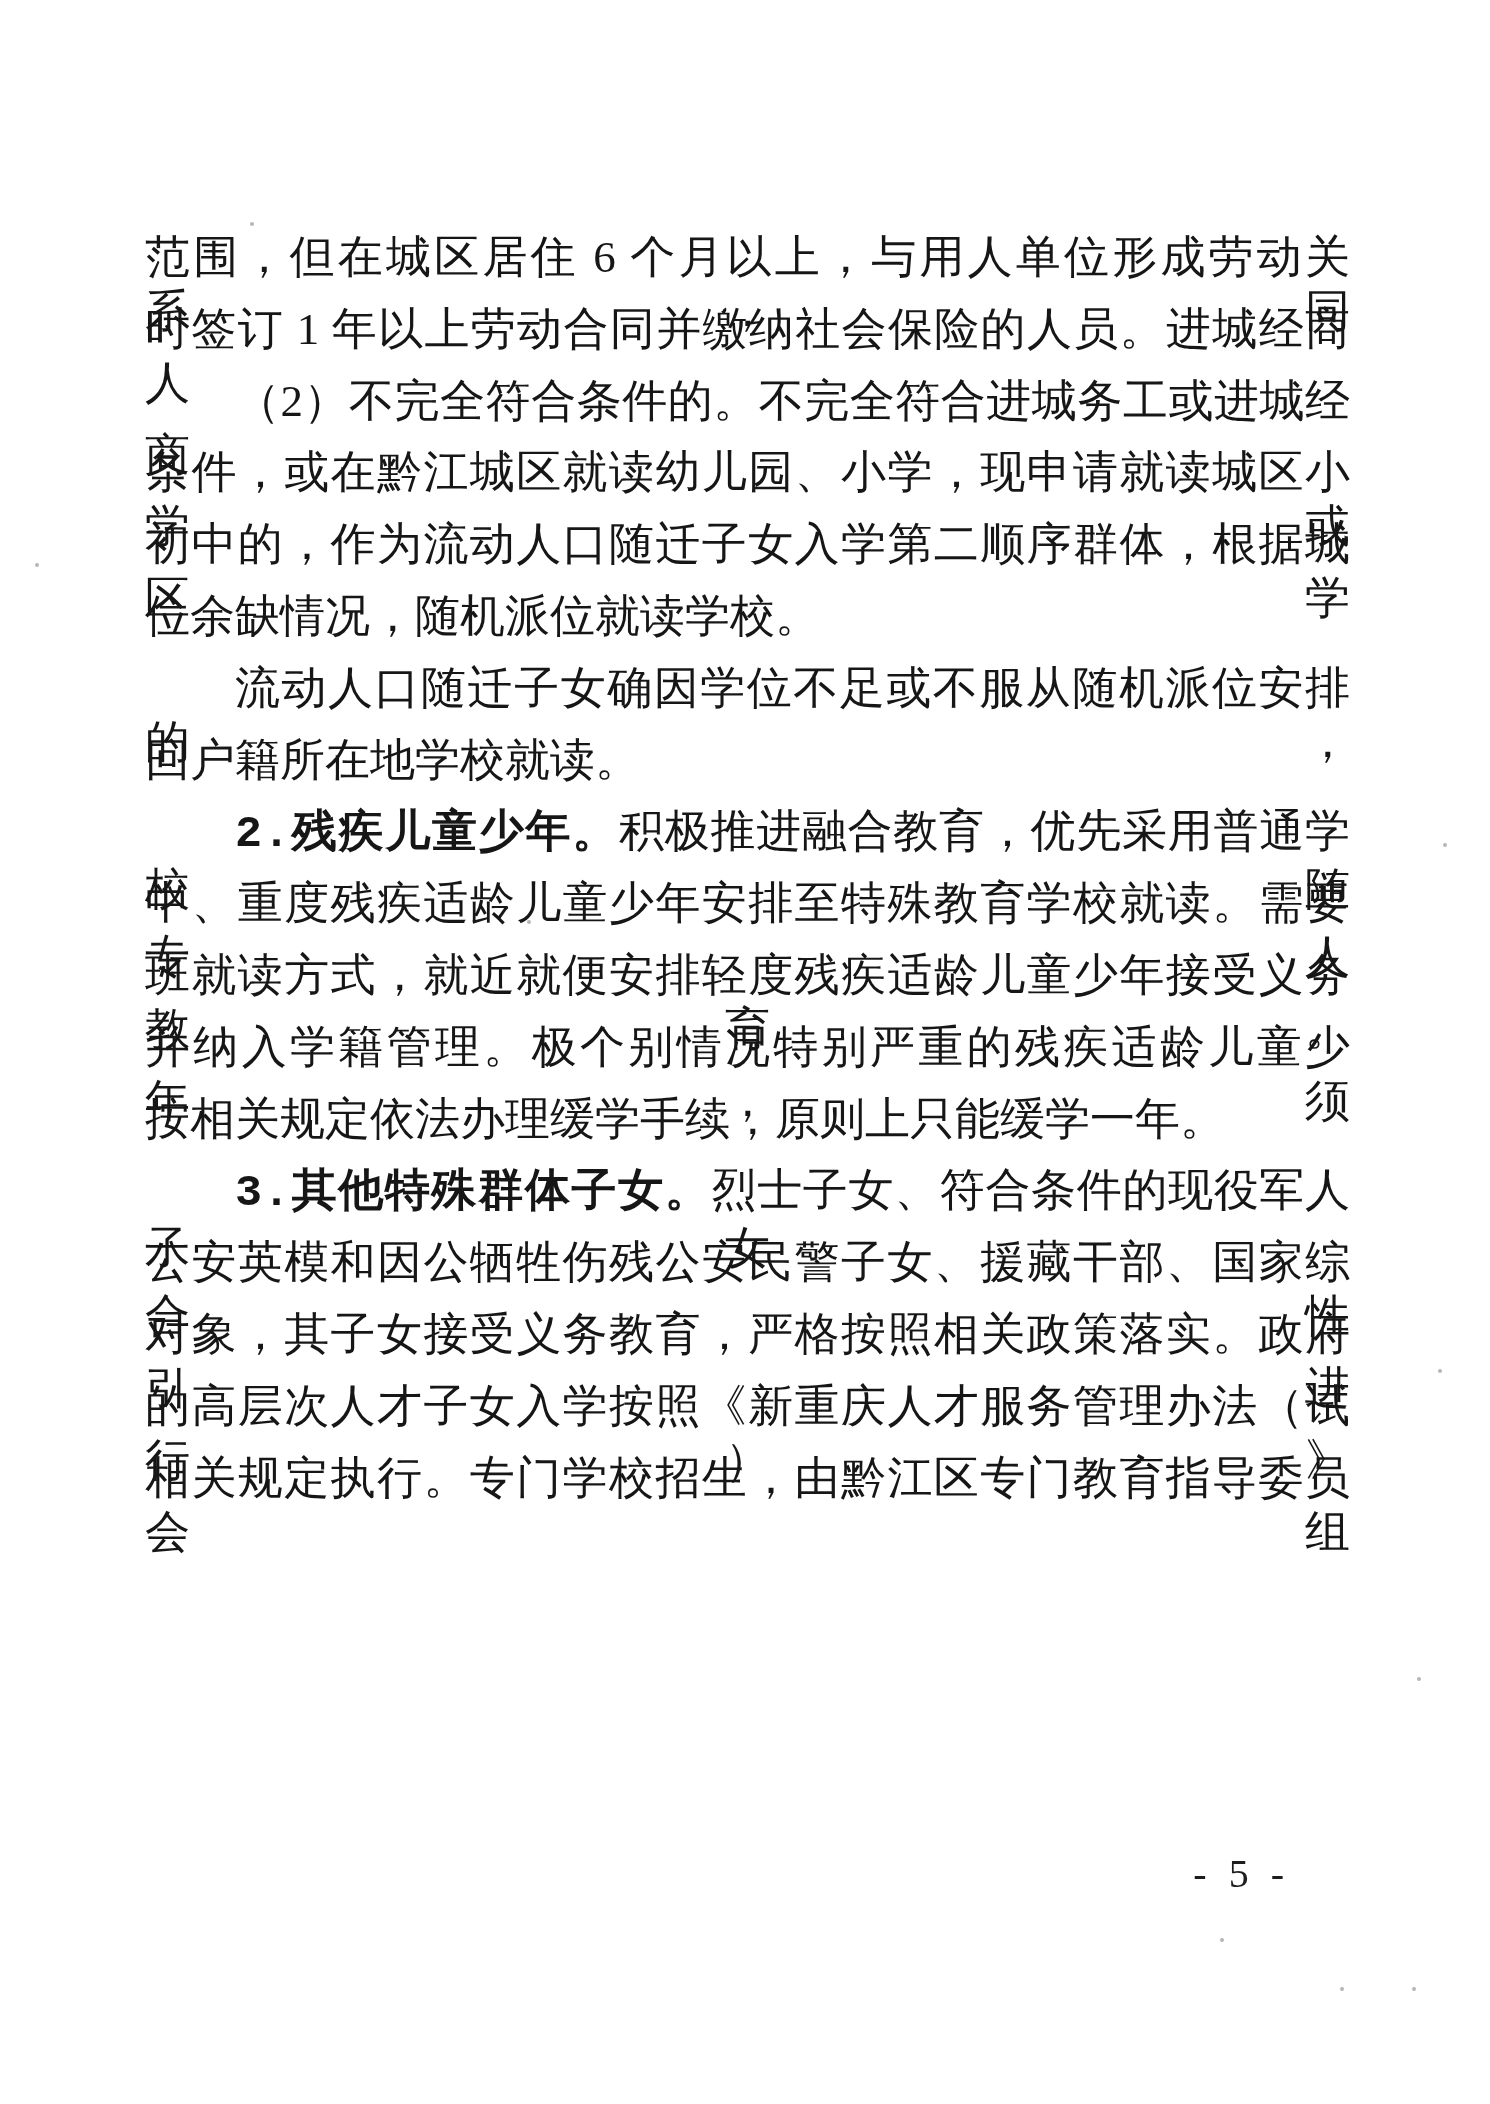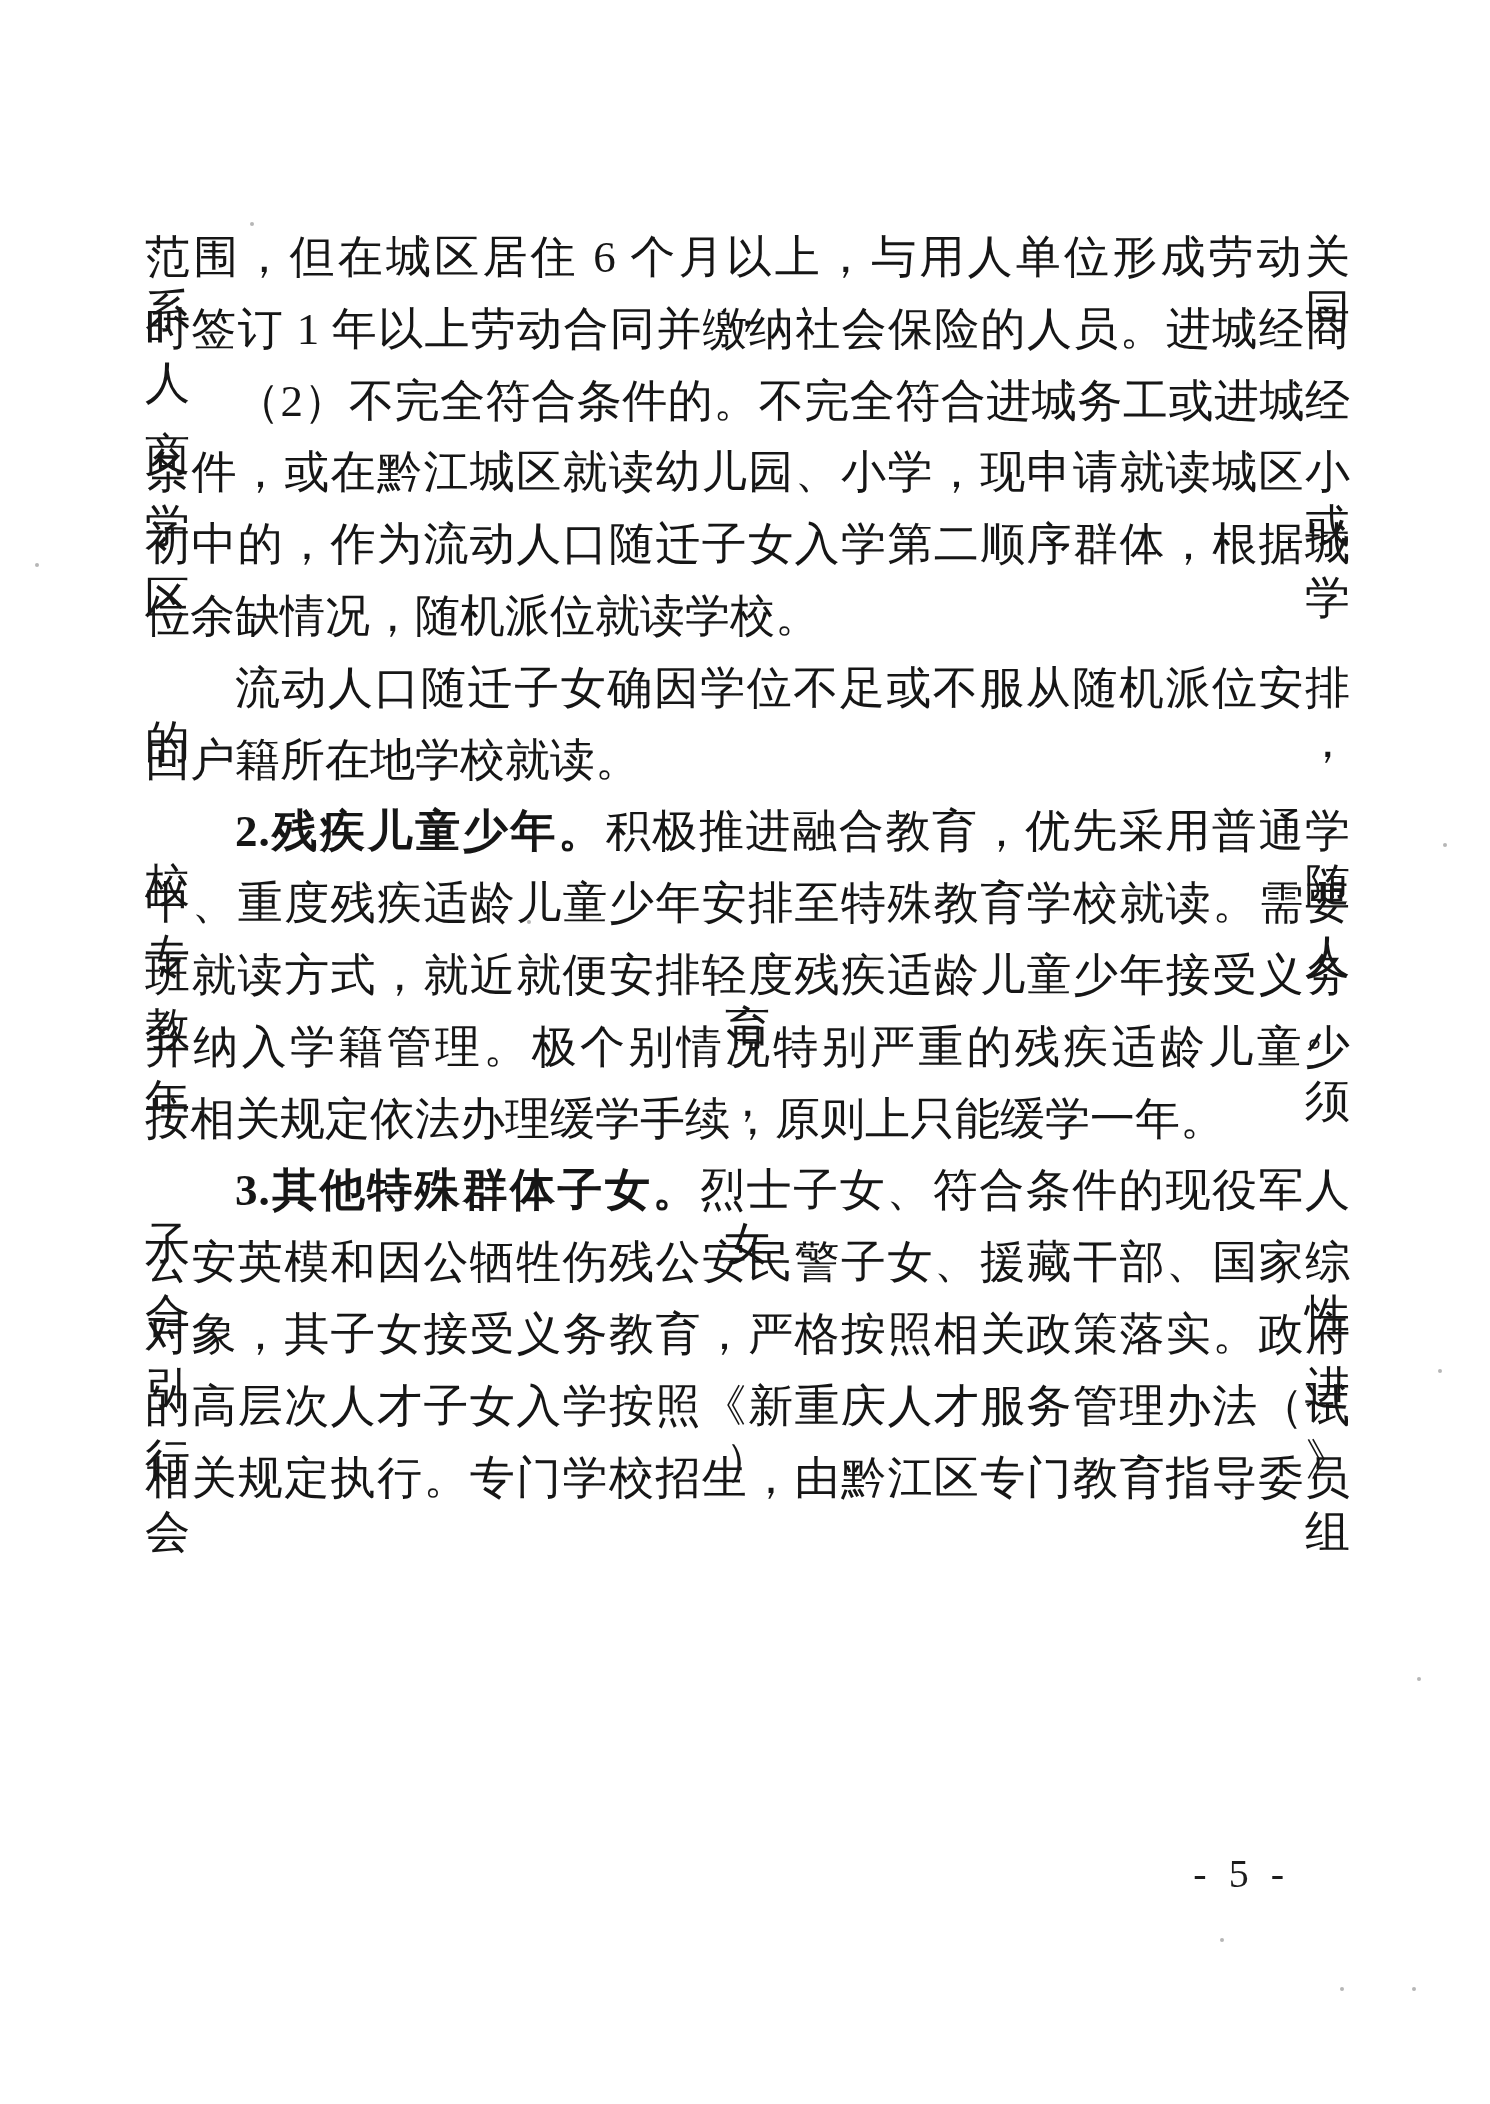--- a/index.html
+++ b/index.html
@@ -27,21 +27,21 @@
   }
   .ln.j{
     text-align:justify;
     text-align-last:justify;
   }
   .ln.i{
     text-indent:90px;
   }
   .seg{font-weight:400;}
   .seg-b{
-    font-family:Liberation Serif, serif;
+    font-family:Liberation Mono, monospace;
     font-weight:700;
     letter-spacing:1px;
   }
   .pagenum{
     position:absolute;
     top:1850px;
     right:200px;
     font-size:40px;
     letter-spacing:6px;
     color:#1d1d1d;

